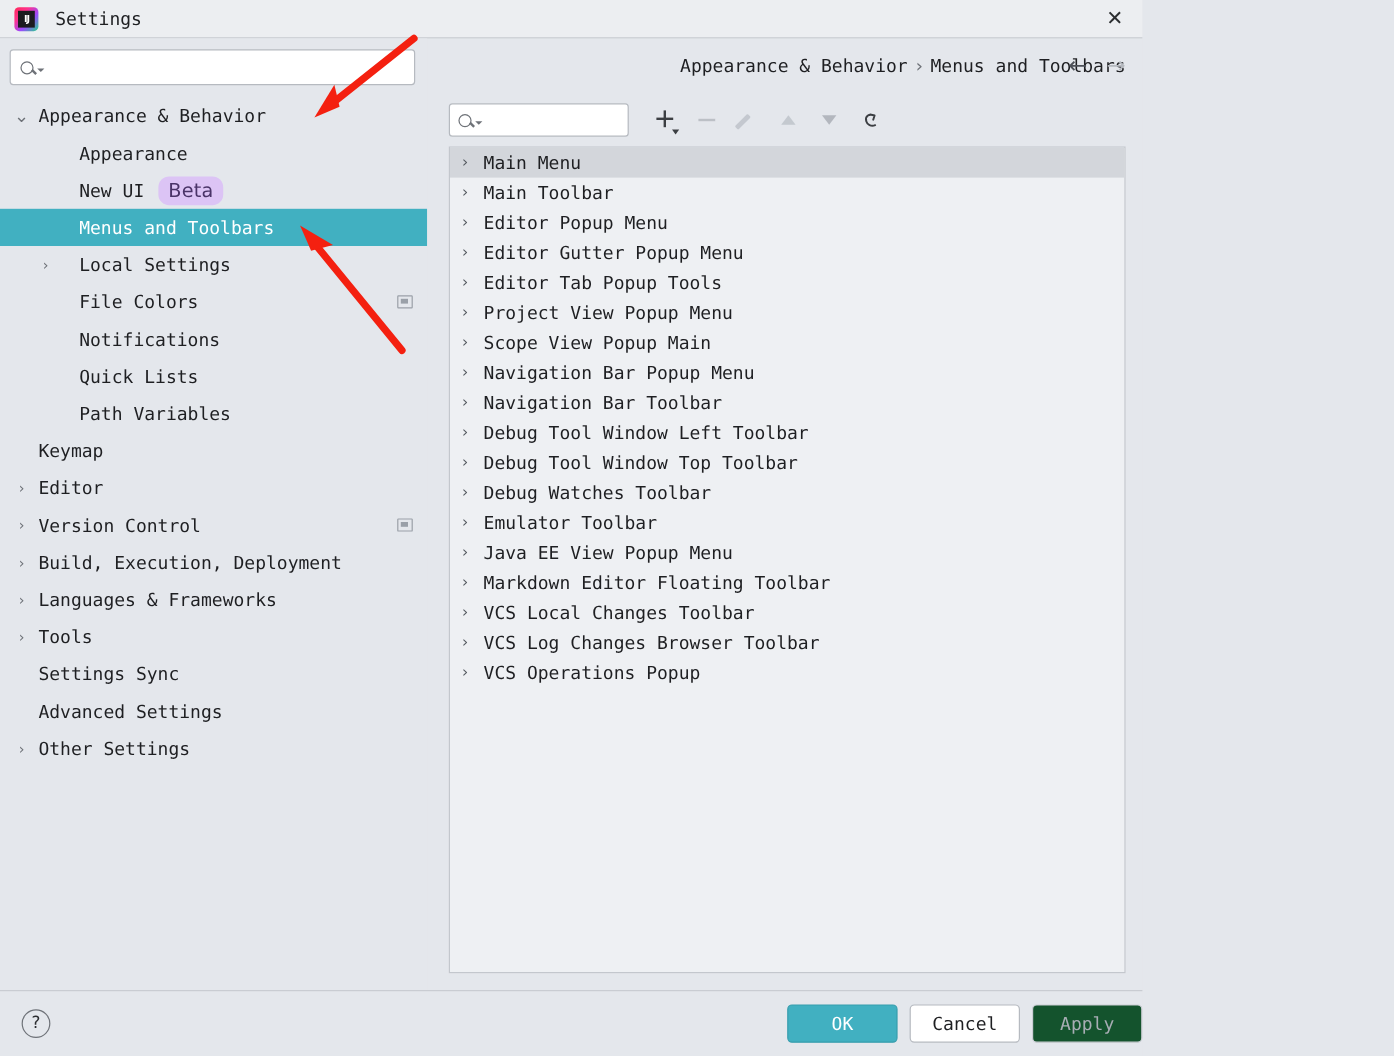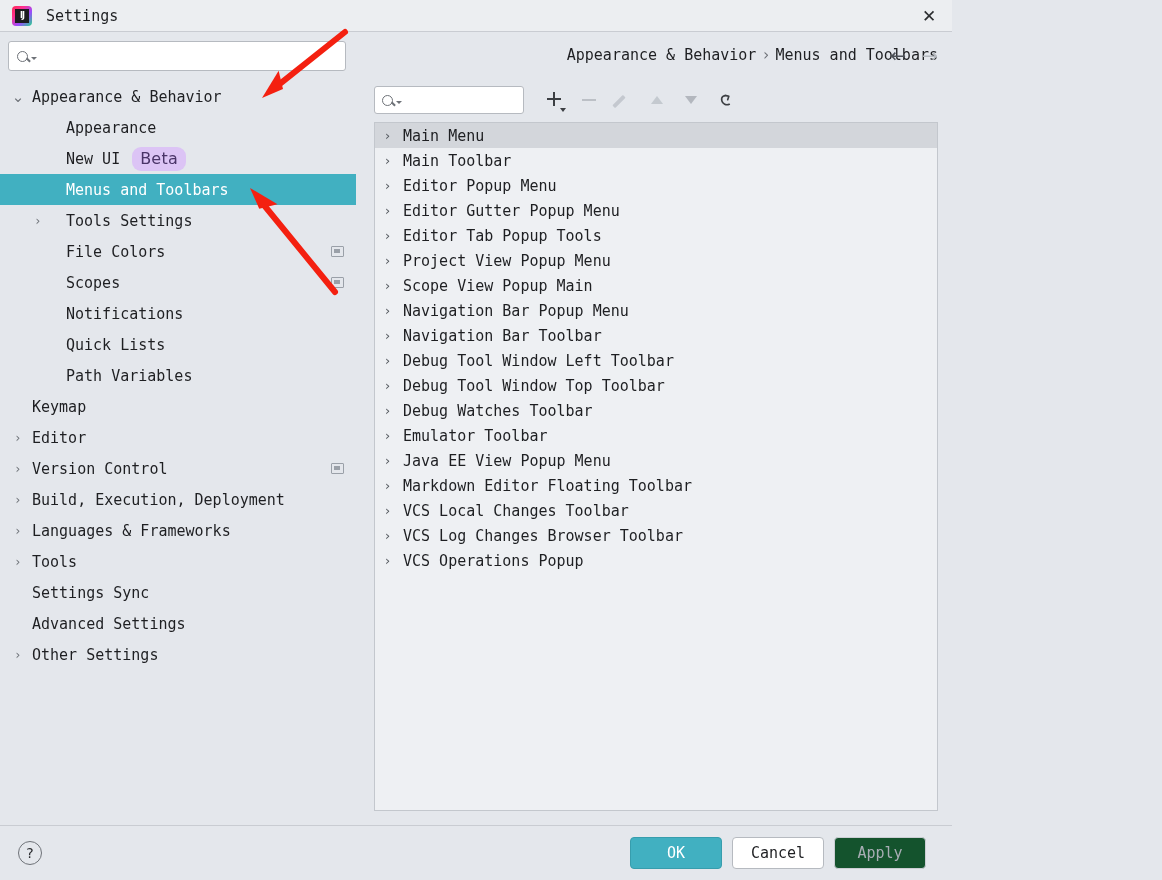--- a/index.html
+++ b/index.html
@@ -237,21 +237,21 @@
     position: relative;
   }
   .help-btn {
     width: 24px; height: 24px; border-radius: 50%;
     border: 1.5px solid #6e7278; color: #2b2d30;
     display: flex; align-items: center; justify-content: center;
     font-size: 14px; cursor: pointer; margin-left: 4px;
     font-family: "DejaVu Sans", sans-serif;
   }
   .footer-btns {
-    position: absolute; right: 26px; display: flex; gap: 10px;
+    position: absolute; right: 0; display: flex; gap: 10px;
   }
   .btn {
     height: 32px; min-width: 92px;
     border-radius: 4px; font-size: 15px;
     display: flex; align-items: center; justify-content: center;
     cursor: pointer; border: 1px solid #b6bac0;
     font-family: "DejaVu Sans Mono", monospace;
     background: #ffffff; color: #1e1f22;
   }
   .btn.primary {
@@ -300,32 +300,25 @@
             <span class="arrow empty">›</span>
             <span class="label">New UI</span>
             <span class="badge-beta">Beta</span>
           </div>
           <div class="node lvl1 selected">
             <span class="arrow empty">›</span>
             <span class="label">Menus and Toolbars</span>
           </div>
           <div class="node lvl1">
             <span class="arrow">›</span>
-            <span class="label">Tools Settings</span>
+            <span class="label">Local Settings</span>
           </div>
           <div class="node lvl1">
             <span class="arrow empty">›</span>
             <span class="label">File Colors</span>
-            <span class="node-right">
-              <span class="proj-icon"></span>
-            </span>
-          </div>
-          <div class="node lvl1">
-            <span class="arrow empty">›</span>
-            <span class="label">Scopes</span>
             <span class="node-right">
               <span class="proj-icon"></span>
             </span>
           </div>
           <div class="node lvl1">
             <span class="arrow empty">›</span>
             <span class="label">Notifications</span>
           </div>
           <div class="node lvl1">
             <span class="arrow empty">›</span>

